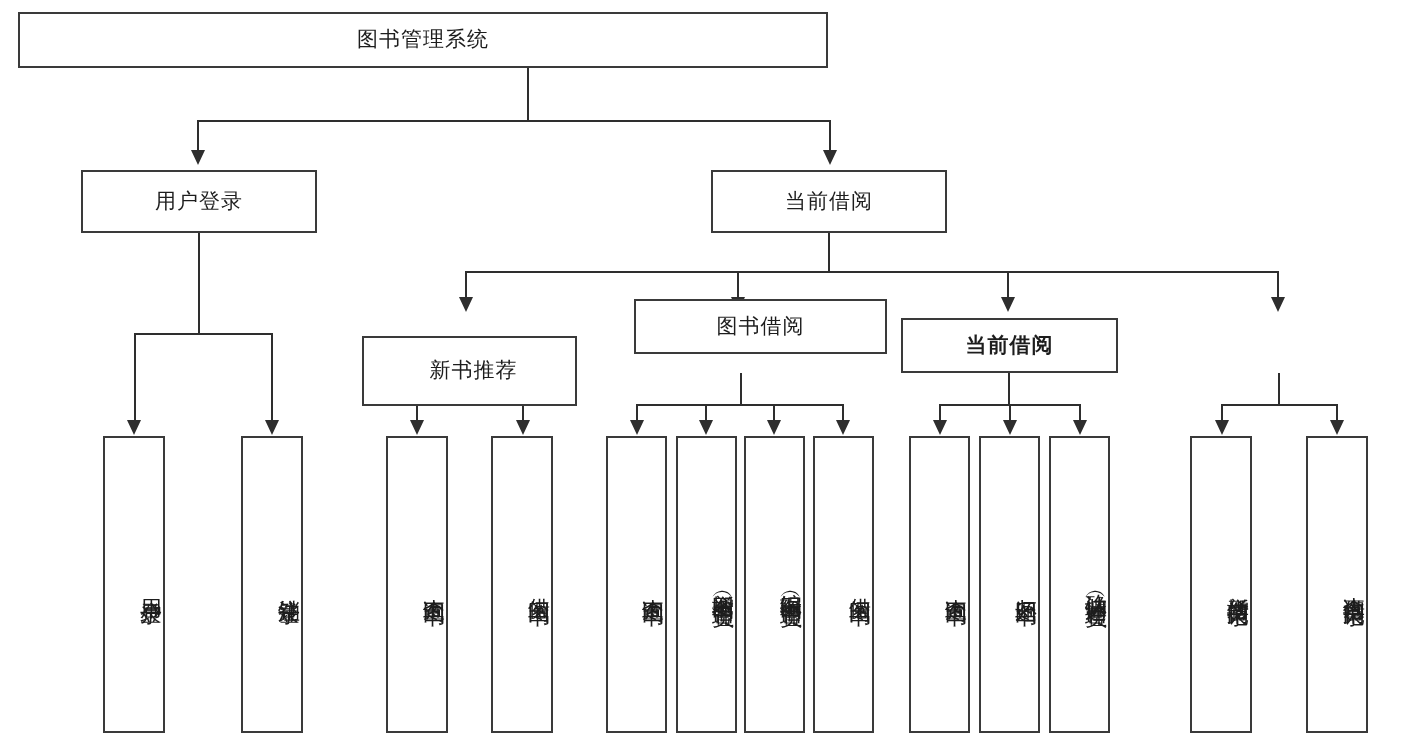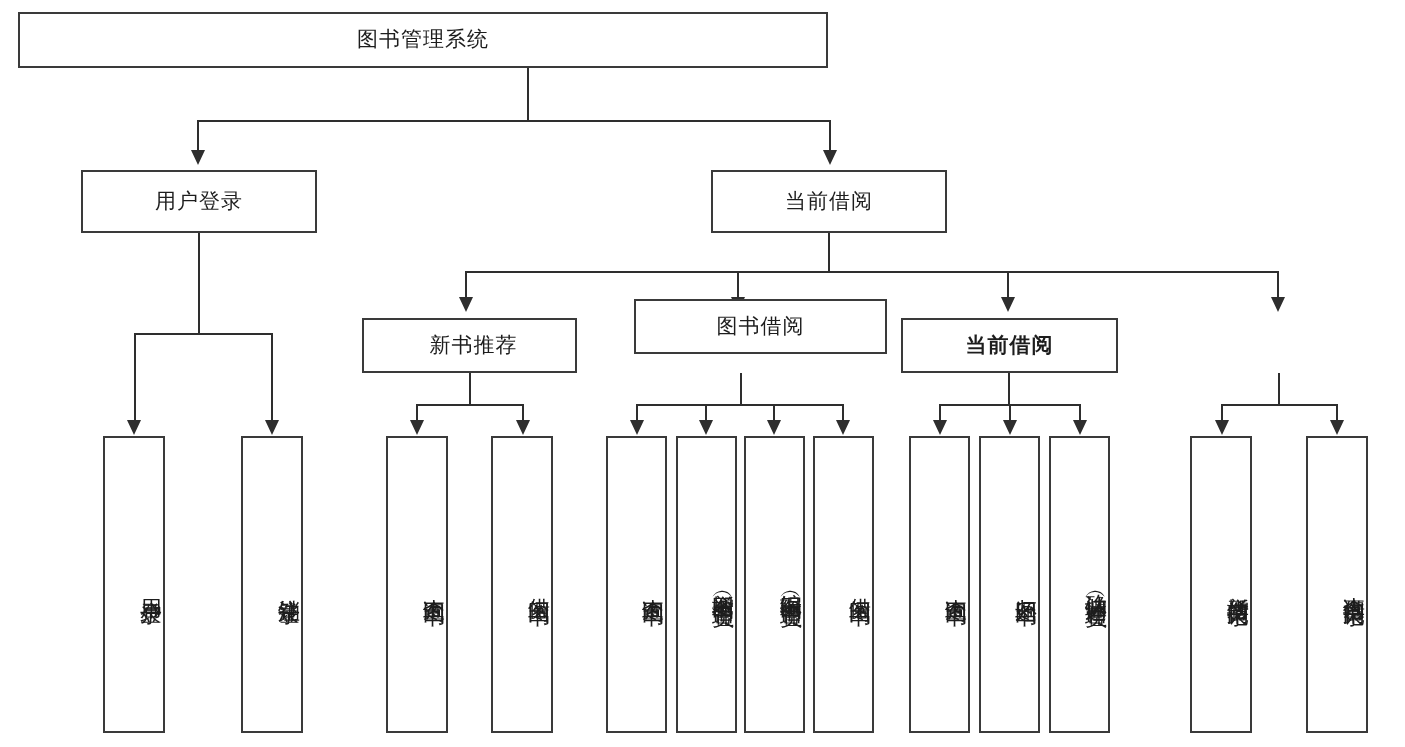--- a/index.html
+++ b/index.html
@@ -111,21 +111,21 @@
 
   <div class="vline" style="left:737px;top:271px;height:28px;"></div>
   <div class="arrow" style="left:731px;top:297px;"></div>
 
   <div class="vline" style="left:1007px;top:271px;height:28px;"></div>
   <div class="arrow" style="left:1001px;top:297px;"></div>
 
   <div class="vline" style="left:1277px;top:271px;height:28px;"></div>
   <div class="arrow" style="left:1271px;top:297px;"></div>
 
-  <div class="node h" style="left:362px;top:318px;width:215px;height:55px;padding-left:8px;">
+  <div class="node h" style="left:362px;top:336px;width:215px;height:70px;padding-left:8px;">
     <span>新书推荐</span>
   </div>
   <div class="node h" style="left:634px;top:299px;width:253px;height:55px;justify-content:center;">
     <span>图书借阅</span>
   </div>
   <div class="node h" style="left:901px;top:318px;width:217px;height:55px;font-weight:bold;">
     <span>当前借阅</span>
   </div>
 
   <div class="vline" style="left:469px;top:373px;height:32px;"></div>

